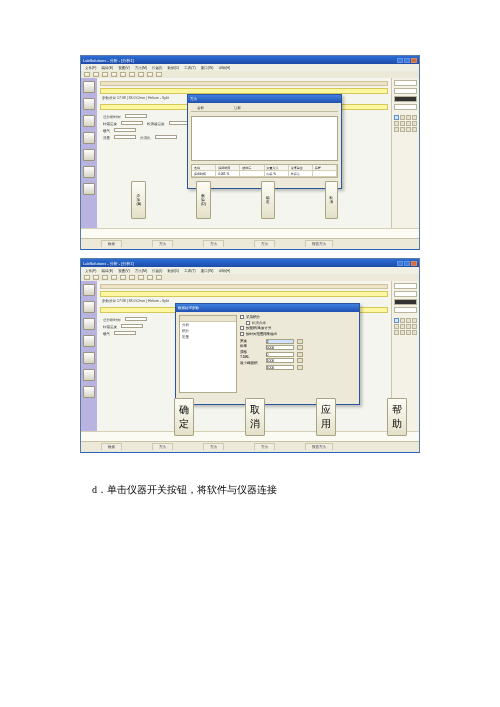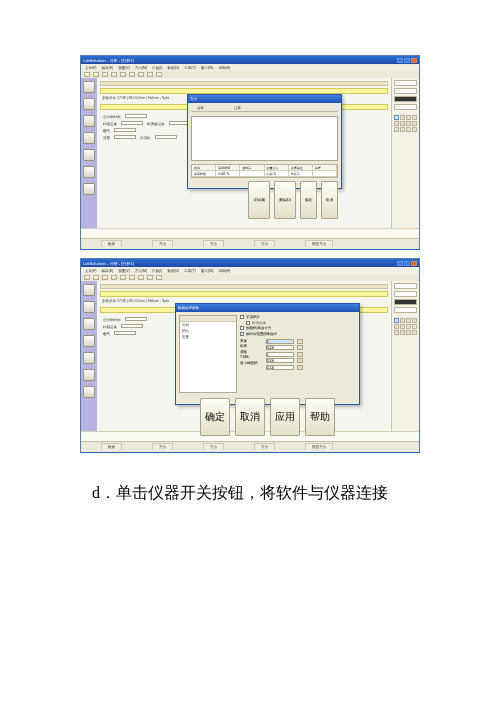--- a/index.html
+++ b/index.html
@@ -192,21 +192,21 @@
   .dlg-btns {
     display:flex; justify-content:flex-end; gap:4px;
     margin-top:3px; font-size:3.5px;
   }
   .winbtn {
     padding: 18px 4px;
     background: linear-gradient(#fdfdf6,#e4e0c8);
     border:0.5px solid #a9a385;
     border-radius:1px;
     height:7px;
-    display:flex; align-items:center;
+    display:flex; align-items:center;margin-left:46px;
   }
 
   
   .footer {
     position:absolute;
     bottom:0; left:0; right:0;
     height: 11px;
     background:#ece9d8;
     border-top:0.5px solid #c7c1a6;
     display:flex;
@@ -284,21 +284,21 @@
   }
 
   .lowblank {
     height: 12px;
     background:#fbfaf3;
     border-top:0.5px solid #d4cfb5;
   }
 
   .caption {
     margin-top: 30px;
-    font-size: 16px;
+    font-size: 10px;
     font-family: SimSun, serif;
     color: #000;
     padding-left: 12px;
   }
 </style>
 </head>
 <body>
 
 <div class="screenshot">
 

